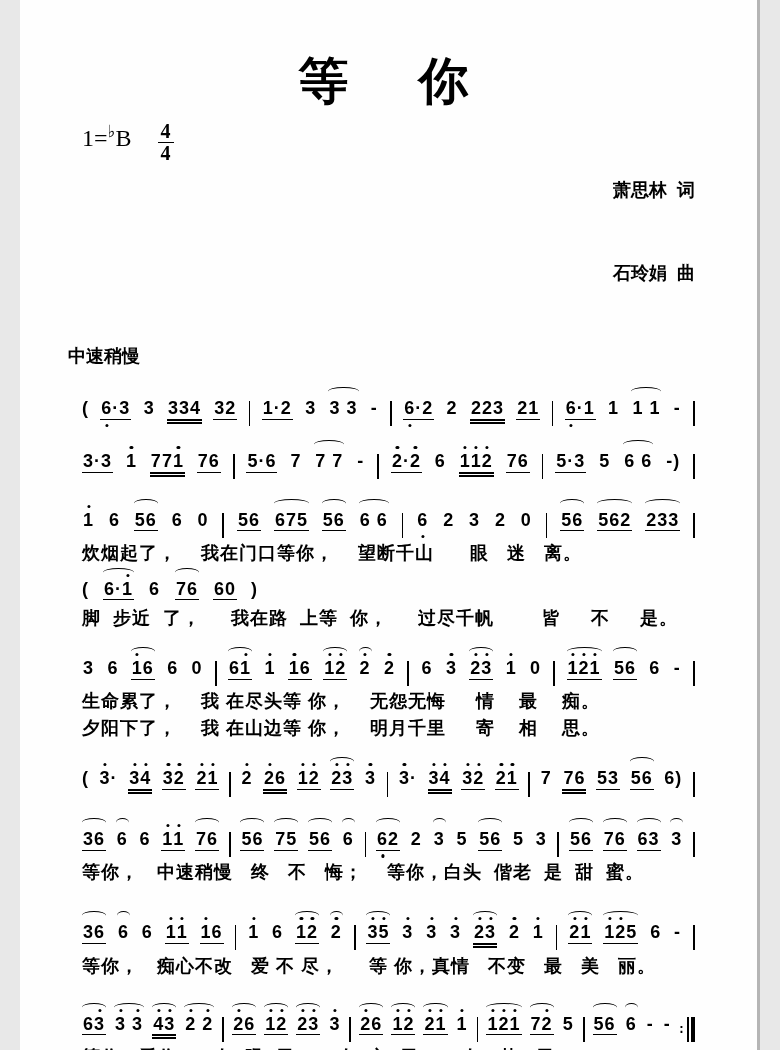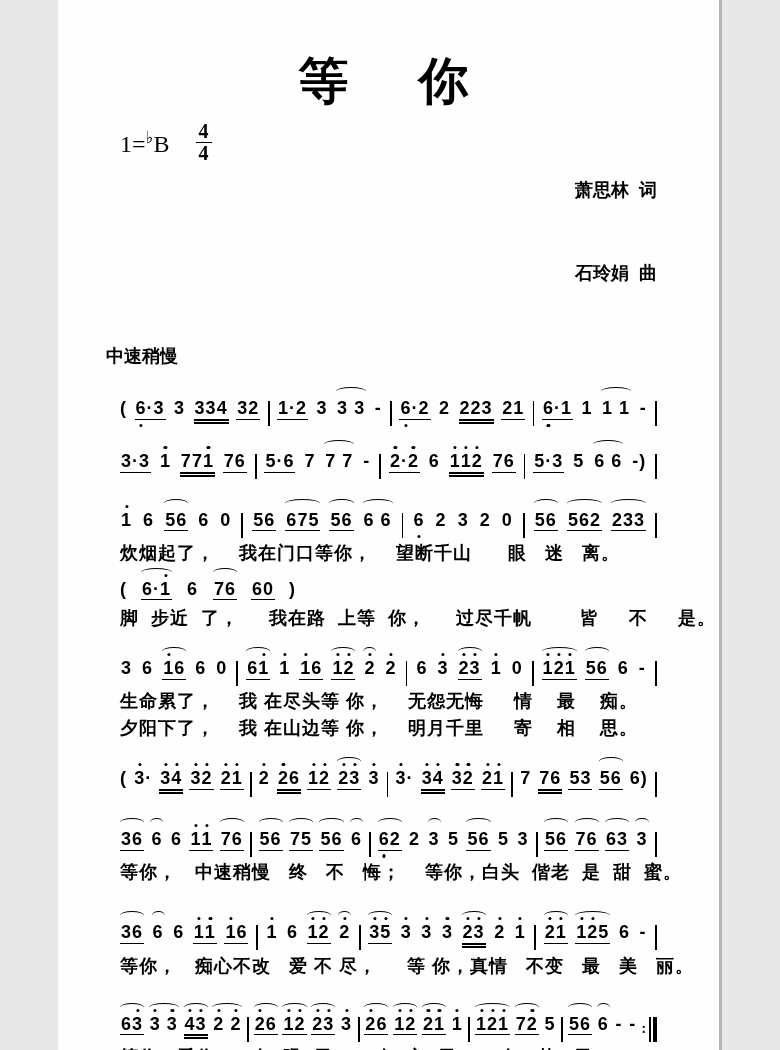--- a/index.html
+++ b/index.html
@@ -1,22 +1,22 @@
 <!DOCTYPE html>
 <html><head>
 <meta charset="utf-8">
 <style>
   html,body{margin:0;padding:0;background:#e8e8e8;}
-  .page{width:664px;height:1050px;margin:0 auto;background:#fefefe;color:#000;
+  .page{width:740px;height:1050px;margin:0 auto;background:#fefefe;color:#000;
         font-family:"Liberation Sans",sans-serif;overflow:hidden;position:relative;
         border-right:3px solid #b5b5b5;box-sizing:border-box;}
   .title{ text-align:center; font-size:50px; font-weight:bold; margin-top:48px;
           font-family:"DejaVu Serif","Liberation Serif",serif; letter-spacing:10px; white-space:pre;}
   .meta{display:flex;justify-content:space-between;align-items:flex-start;padding:0 62px;margin-top:6px;}
-  .keyblock{display:flex;align-items:center;font-family:"Liberation Serif",serif;}
+  .keyblock{display:flex;font-family:"Liberation Serif",serif;}
   .keytext{font-size:24px;}
   .flat{font-size:17px;vertical-align:super;font-family:"DejaVu Sans",sans-serif;}
   .timesig{display:inline-flex;flex-direction:column;align-items:center;margin-left:26px;
            font-size:20px;font-weight:bold;line-height:1.05;}
   .timesig .top{border-bottom:1.8px solid #000;padding:0 3px;}
   .credits{font-size:18px;font-weight:bold;line-height:1.55;text-align:center;white-space:pre;}
   .tempo{padding-left:48px;font-size:18px;font-weight:bold;margin-top:0px;}
   #score{padding:0 62px;margin-top:16px;}
   .system{}
   #score .system:nth-child(1){margin-bottom:10px;}

